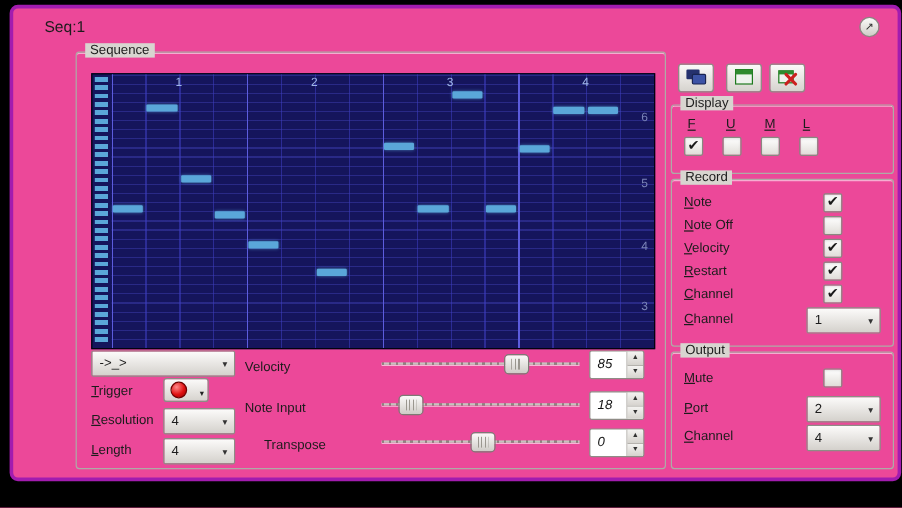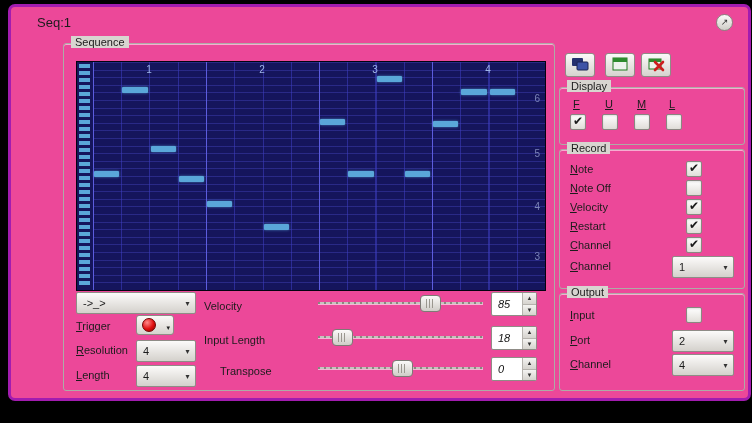--- a/index.html
+++ b/index.html
@@ -182,21 +182,21 @@
       <div class="handle" style="left: calc(67% - 9px);"></div>
     </div>
     <div class="spin" style="left:427px;top:248px">
       <span class="val">85</span>
       <span class="btns">
         <span class="up">▲</span>
         <span class="dn">▼</span>
       </span>
     </div>
 
-    <span class="lbl" style="left:140px;top:290px">Input Length</span>
+    <span class="lbl" style="left:140px;top:290px">Note Input</span>
     <div class="slider" style="left:254px;top:284px">
       <div class="track"></div>
       <div class="handle" style="left: calc(14% - 9px);"></div>
     </div>
     <div class="spin" style="left:427px;top:282px">
       <span class="val">18</span>
       <span class="btns">
         <span class="up">▲</span>
         <span class="dn">▼</span>
       </span>
@@ -268,21 +268,21 @@
     <span class="checkbox checked" style="left:126px;top:87px">✔</span>
     <span class="lbl mnemonic" style="left:10px;top:110px">Channel</span>
     <div class="combo" style="left:112px;top:106px;width:60px">
       <span class="val">1</span>
       <span class="arrow">▾</span>
     </div>
   </div>
 
   <div class="groupbox" style="left:548px;top:286px;width:184px;height:96px">
     <span class="gb-title">Output</span>
-    <span class="lbl mnemonic" style="left:10px;top:15px">Input</span>
+    <span class="lbl mnemonic" style="left:10px;top:15px">Mute</span>
     <span class="checkbox" style="left:126px;top:13px"></span>
     <span class="lbl mnemonic" style="left:10px;top:40px">Port</span>
     <div class="combo" style="left:112px;top:36px;width:60px">
       <span class="val">2</span>
       <span class="arrow">▾</span>
     </div>
     <span class="lbl mnemonic" style="left:10px;top:64px">Channel</span>
     <div class="combo" style="left:112px;top:60px;width:60px">
       <span class="val">4</span>
       <span class="arrow">▾</span>

